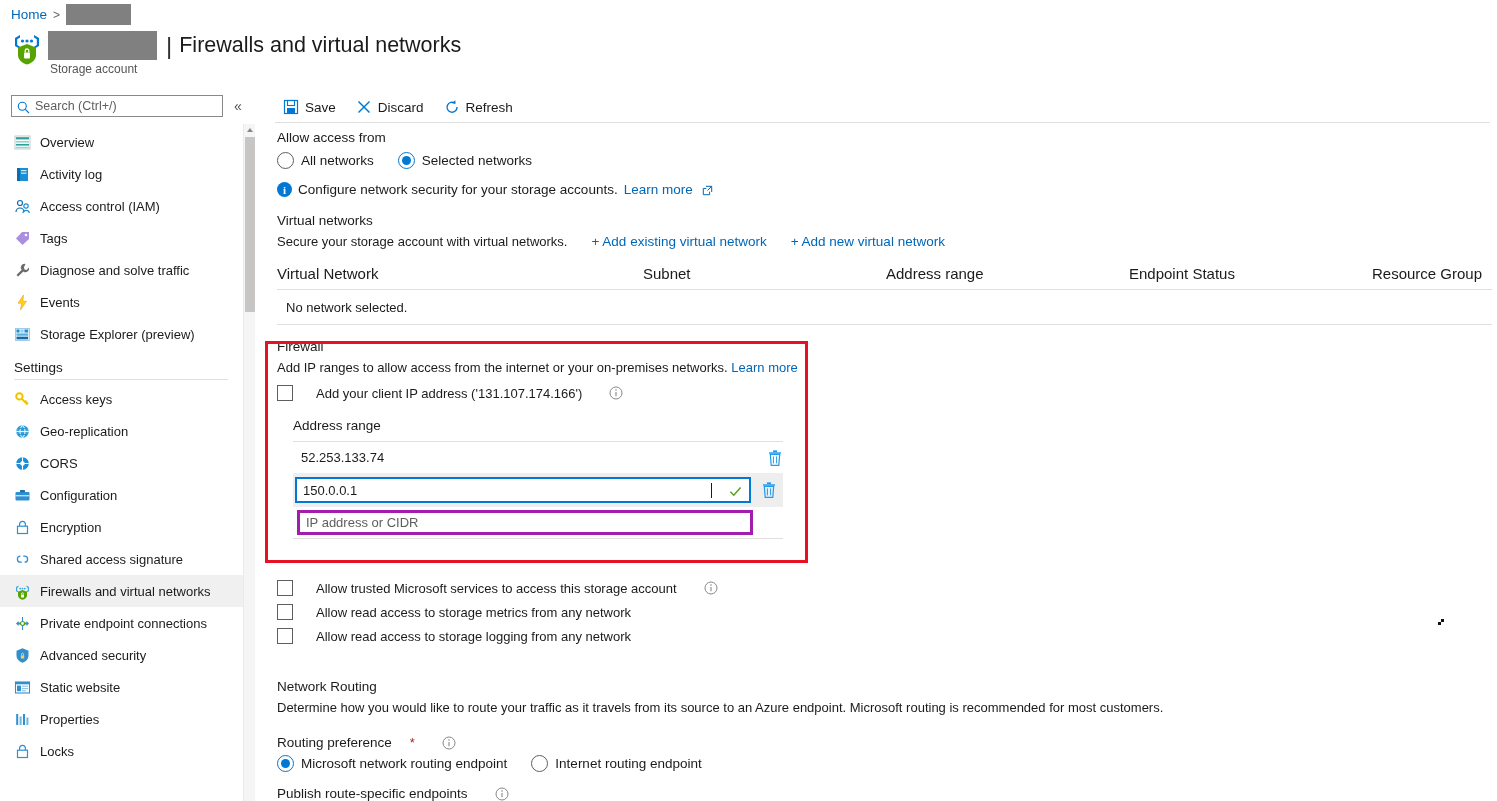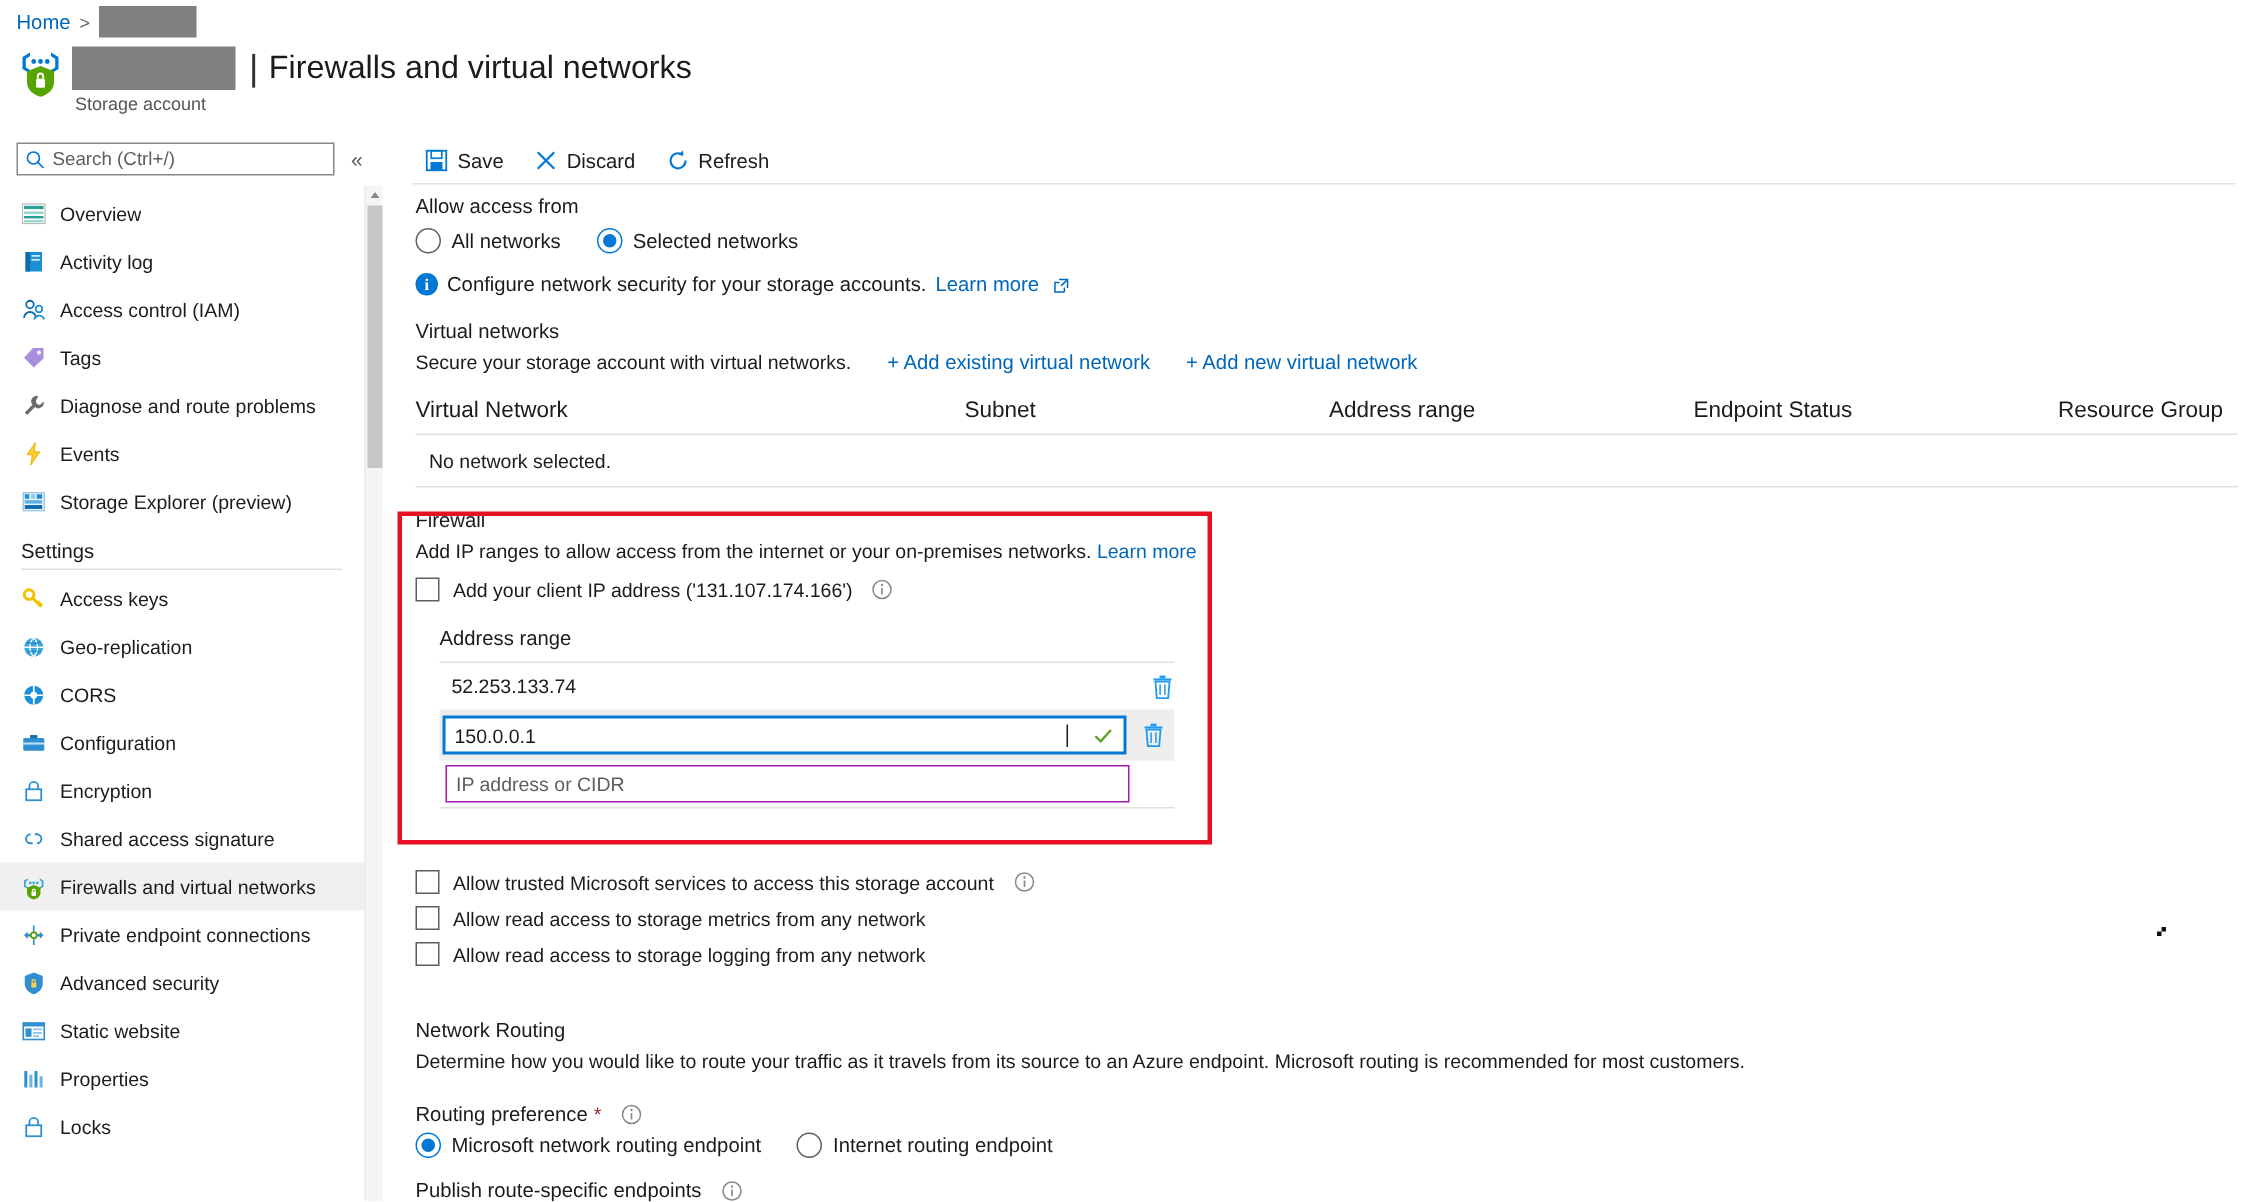--- a/index.html
+++ b/index.html
@@ -188,21 +188,21 @@
   
   #fw-highlight {
     position: absolute; left: 265px; top: 341px;
     width: 543px; height: 222px;
     border: 3px solid #e81123;
     pointer-events: none; z-index: 5;
   }
   #firewall { position: absolute; left: 277px; top: 339px; width: 520px; }
   #fw-desc { margin-top: 6px; font-size: 13px; position: relative; height: 17px; overflow: hidden; width: 525px; }
 
-  .cb-row { display: flex; align-items: center; gap: 9px; margin-top: 8px; font-size: 13px; }
+  .cb-row { display: flex; align-items: center; gap: 23px; margin-top: 8px; font-size: 13px; }
   .checkbox {
     width: 16px; height: 16px; border: 1px solid #605e5c;
     background: #fff; flex: none; cursor: pointer;
   }
   .i-ico {
     width: 14px; height: 14px; flex: none; margin-left: 4px;
   }
 
   #addr-head {
     margin-top: 17px; margin-left: 16px;
@@ -233,21 +233,21 @@
     margin-left: -2px;
   }
   .check-ok {
     position: absolute; right: 7px; top: 5px;
     width: 13px; height: 13px;
   }
   .trash-btn {
     width: 16px; height: 18px; margin-left: 10px; cursor: pointer; flex: none;
   }
   .addr-new-wrap {
-    width: 456px; height: 25px; border: 1px solid #a21caf;
+    width: 456px; height: 25px; border: 3px solid #a21caf;
     background: #fff; display: flex; align-items: center;
     padding-left: 6px; margin-left: 4px;
   }
   .addr-new {
     border: none; outline: none; font-size: 13px; width: 430px;
     font-family: "Liberation Sans", sans-serif; background: transparent;
     color: #1b1b1b; padding: 0;
   }
   .addr-new::placeholder { color: #605e5c; }
 
@@ -351,21 +351,21 @@
             </svg>
           </span>
           <span class="nav-label">Tags</span>
         </div>
         <div class="nav-item">
           <span class="nav-ico">
             <svg width="17" height="17" viewBox="0 0 17 17">
               <path d="M11.5 2 a3.6 3.6 0 0 0-3.8 5.8 L2.5 13 l1.6 1.6 L9.3 9.4 A3.6 3.6 0 0 0 15 5.6 L12.6 8 L10.5 7.4 L9.9 5.3 Z" fill="#6b6b6b"></path>
             </svg>
           </span>
-          <span class="nav-label">Diagnose and route problems</span>
+          <span class="nav-label">Diagnose and solve traffic</span>
         </div>
         <div class="nav-item">
           <span class="nav-ico">
             <svg width="17" height="17" viewBox="0 0 17 17">
               <path d="M9.5 1 L4 9.2 L7.6 9.2 L6.5 16 L12.5 7.3 L8.9 7.3 Z" fill="#ffcf25" stroke="#e8a800" stroke-width=".6"></path>
             </svg>
           </span>
           <span class="nav-label">Events</span>
         </div>
         <div class="nav-item">

